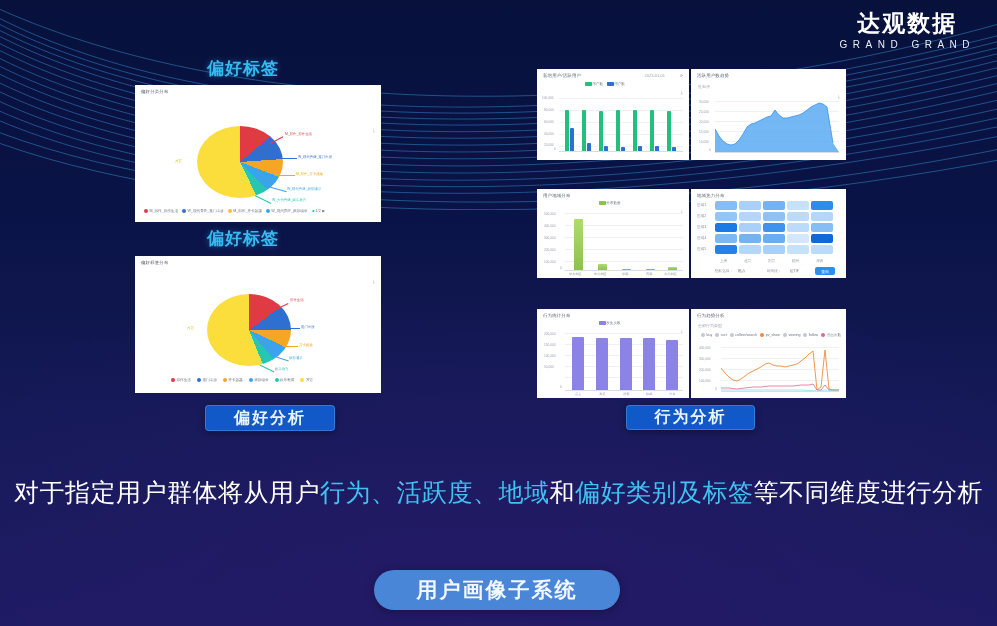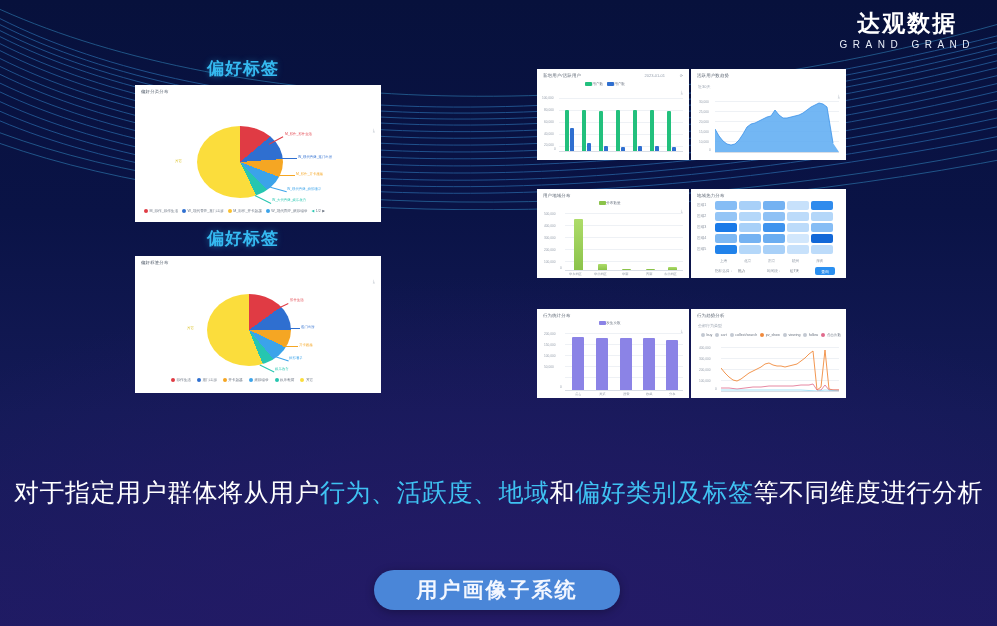--- a/index.html
+++ b/index.html
@@ -476,21 +476,23 @@
     <div class="axis" style="left:24px;top:78px;">0</div>
 
     <svg style="position:absolute;left:30px;top:34px;width:118px;height:48px;" viewBox="0 0 118 48" preserveAspectRatio="none">
       <polyline fill="none" stroke="#f08a3c" stroke-width="0.9" points="0,25 4,30 8,34 12,37 16,38 20,36 24,33 28,30 32,28 36,26 40,24 44,21 48,20 52,22 56,23 60,23 64,24 68,23 72,22 76,21 80,18 84,15 88,11 92,8 96,47 100,44 104,7 108,46 112,47 118,47"></polyline>
       <polyline fill="none" stroke="#e06a8c" stroke-width="0.8" points="0,45 8,45 16,46 24,45 32,44 40,44 48,43 56,43 64,43 72,43 80,42 88,42 92,41 96,47 100,47 104,42 108,47 112,47 118,47"></polyline>
       <polyline fill="none" stroke="#7fd4f0" stroke-width="0.7" points="0,47 20,47 40,47 60,47 80,47 96,48 104,47 118,48"></polyline>
     </svg>
     <div class="gridline" style="left:30px;top:82px;width:118px;background:#d8dde5;"></div>
   </div>
 
-
+  <div class="chip" style="left:626px;top:405px;width:129px;height:25px;">行为分析</div>
+
+  <div class="chip" style="left:205px;top:405px;width:130px;height:26px;">偏好分析</div>
 
   <div id="bottom-pill">用户画像子系统</div>
 
   <div id="caption">
     <span>对于指定用户群体将从用户</span><span class="hl">行为、活跃度、地域</span><span>和</span><span class="hl">偏好类别及标签</span><span>等不同维度进行分析</span>
   </div>
 
 </div>
 
 </body></html>

